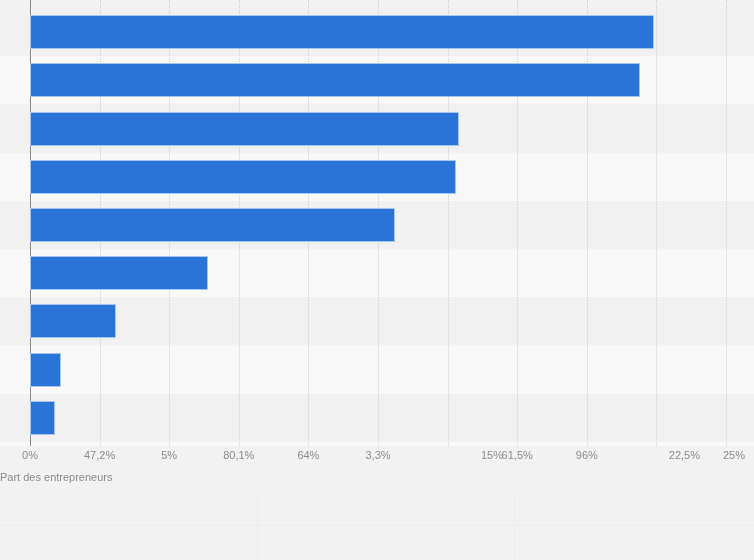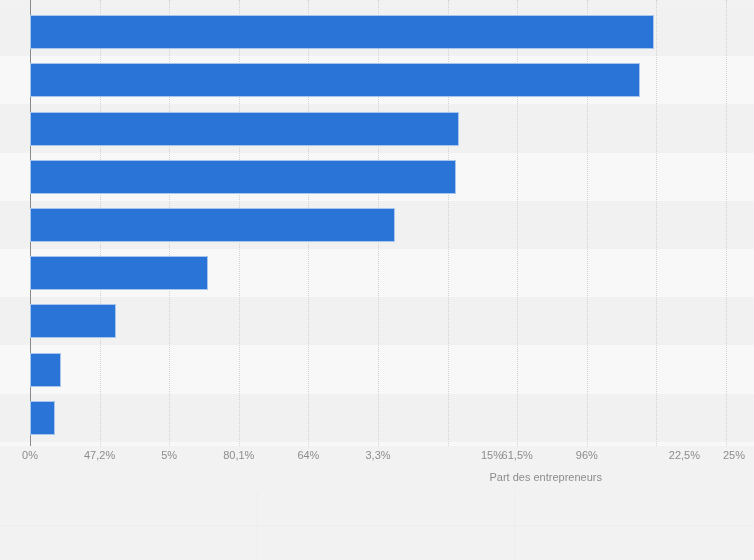--- a/index.html
+++ b/index.html
@@ -76,21 +76,21 @@
     color: #8c8c8c;
     white-space: nowrap;
     line-height: 14px;
   }
 
   .axis-title {
     position: absolute;
     top: 470px;
     left: 0;
     width: 602px;
-    text-align: right;
+    text-align: left;
     font-size: 11px;
     color: #8c8c8c;
     line-height: 14px;
   }
 
   
   .footer-strip {
     position: absolute;
     left: 0;
     top: 492px;

